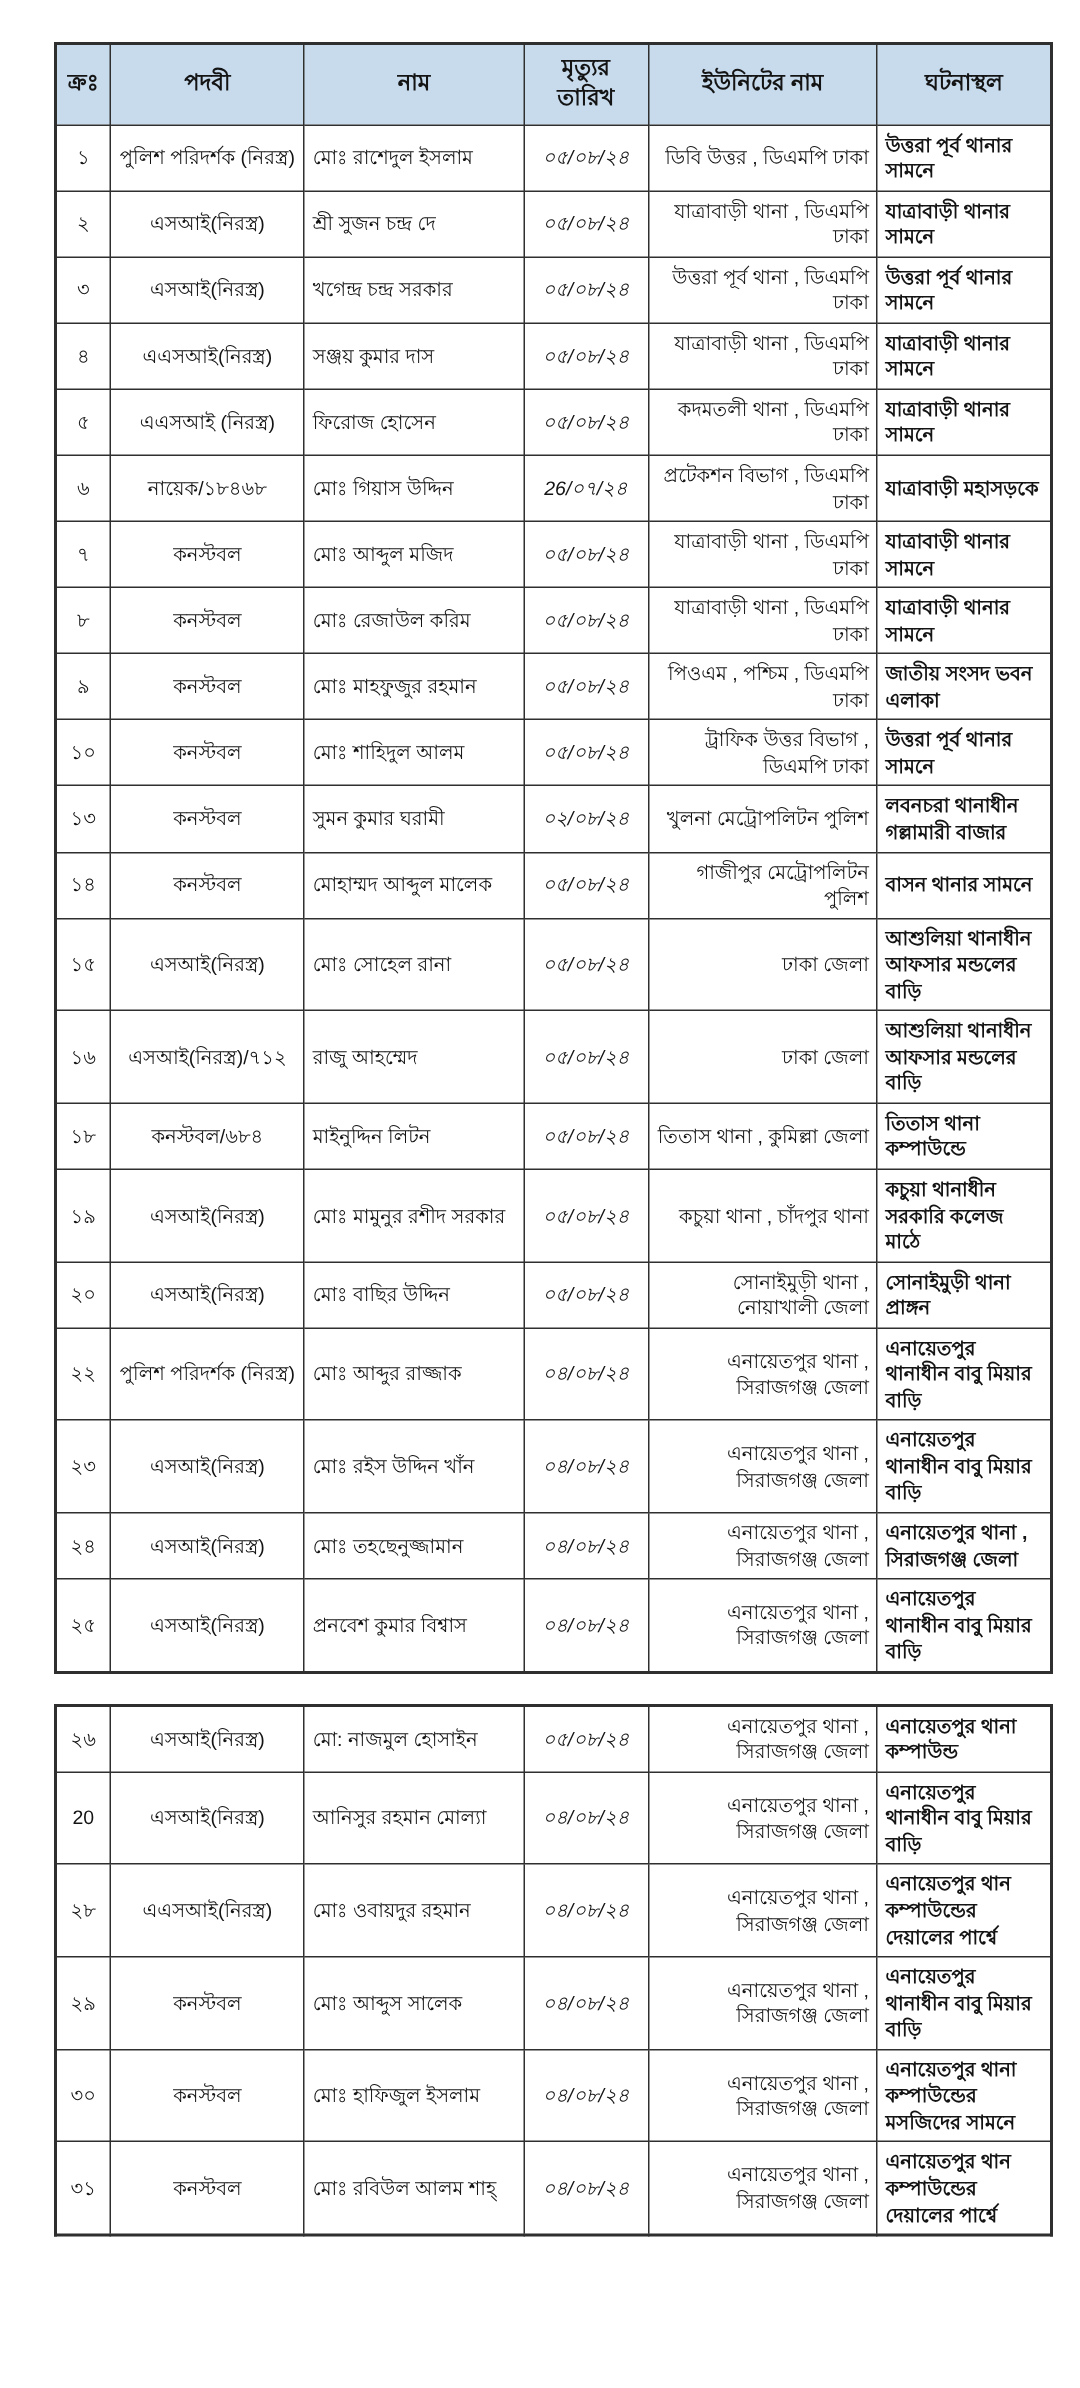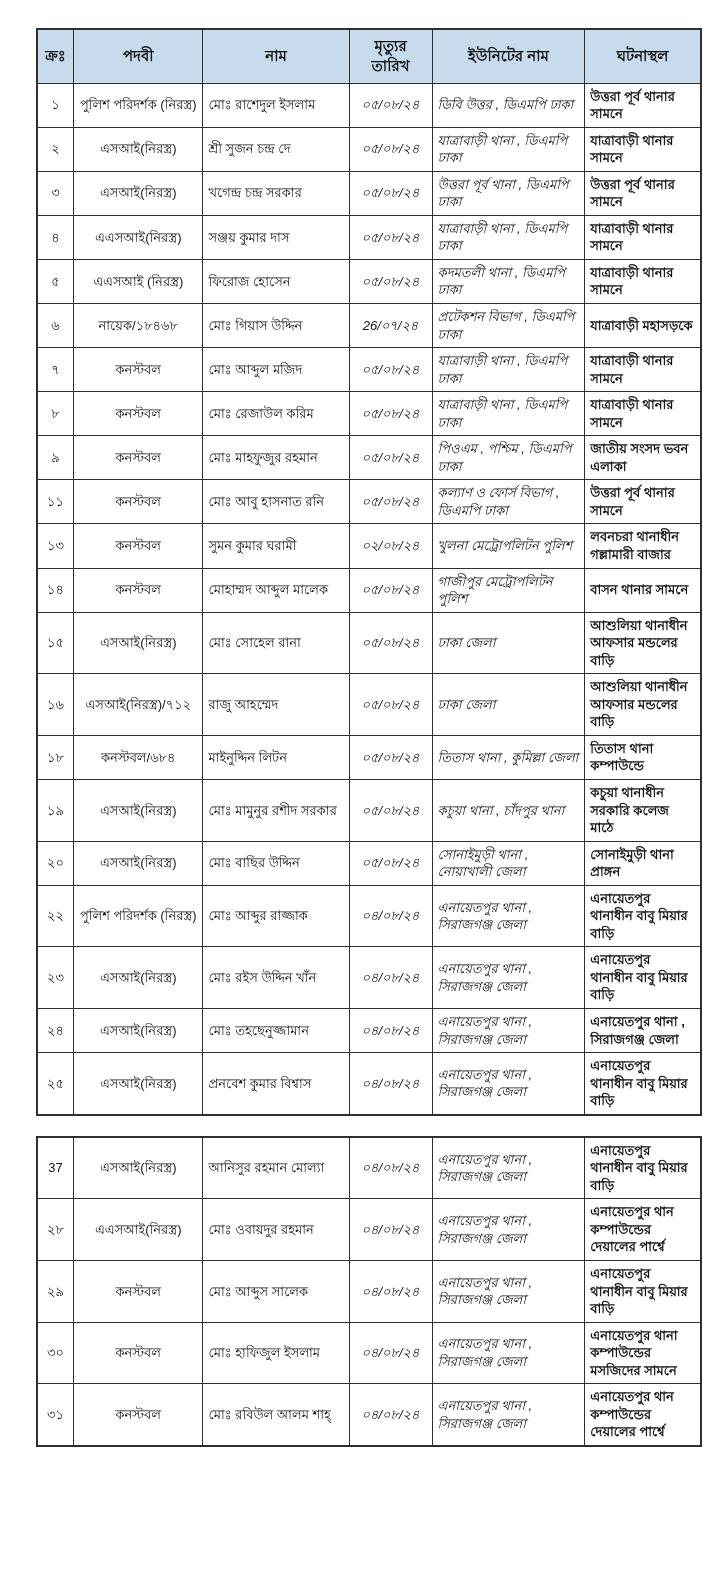--- a/index.html
+++ b/index.html
@@ -39,21 +39,21 @@
     font-weight: bold;
     text-align: center;
     font-size: 15px;
     padding: 6px 4px;
     margin-top: 32px;
   }
   td.col-serial      { text-align: center; }
   td.col-designation { text-align: center; }
   td.col-name        { text-align: left; padding-left: 8px; }
   td.col-date        { text-align: center; font-style: italic; }
-  td.col-unit        { text-align: left; font-style: italic; }
+  td.col-unit        { text-align: right; }
   td.col-location    { text-align: left; padding-left: 8px; }
   .col-serial      { width: 5.5%;  }
   .col-designation { width: 19.5%; }
   .col-name        { width: 22%;   }
   .col-date        { width: 12.5%; }
   .col-unit        { width: 23%;   }
   .col-location    { width: 17.5%; font-weight: bold; }
   .page-gap {
     height: 20px;
     background: var(--page-bg);
@@ -142,25 +142,25 @@
         </tr>
         <tr>
           <td class="col-serial">৯</td>
           <td class="col-designation">কনস্টবল</td>
           <td class="col-name">মোঃ মাহফুজুর রহমান</td>
           <td class="col-date">০৫/০৮/২৪</td>
           <td class="col-unit">পিওএম , পশ্চিম , ডিএমপি ঢাকা</td>
           <td class="col-location">জাতীয় সংসদ ভবন এলাকা</td>
         </tr>
         <tr>
-          <td class="col-serial">১১</td>
-          <td class="col-designation">কনস্টবল</td>
-          <td class="col-name">মোঃ আবু হাসনাত রনি</td>
-          <td class="col-date">০৫/০৮/২৪</td>
-          <td class="col-unit">কল্যাণ ও ফোর্স বিভাগ , ডিএমপি ঢাকা</td>
+          <td class="col-serial">১০</td>
+          <td class="col-designation">কনস্টবল</td>
+          <td class="col-name">মোঃ শাহিদুল আলম</td>
+          <td class="col-date">০৫/০৮/২৪</td>
+          <td class="col-unit">ট্রাফিক উত্তর বিভাগ , ডিএমপি ঢাকা</td>
           <td class="col-location">উত্তরা পূর্ব থানার সামনে</td>
         </tr>
         <tr>
           <td class="col-serial">১৩</td>
           <td class="col-designation">কনস্টবল</td>
           <td class="col-name">সুমন কুমার ঘরামী</td>
           <td class="col-date">০২/০৮/২৪</td>
           <td class="col-unit">খুলনা মেট্রোপলিটন পুলিশ</td>
           <td class="col-location">লবনচরা থানাধীন গল্লামারী বাজার</td>
         </tr>
@@ -245,21 +245,29 @@
           <td class="col-location">এনায়েতপুর থানাধীন বাবু মিয়ার বাড়ি</td>
         </tr>
       </tbody>
   </table>
 
   <div class="page-gap"></div>
 
   <table class="roster">
     <tbody id="tbody-part-2">
         <tr>
-          <td class="col-serial">37</td>
+          <td class="col-serial">২৬</td>
+          <td class="col-designation">এসআই(নিরস্ত্র)</td>
+          <td class="col-name">মো: নাজমুল হোসাইন</td>
+          <td class="col-date">০৫/০৮/২৪</td>
+          <td class="col-unit">এনায়েতপুর থানা , সিরাজগঞ্জ জেলা</td>
+          <td class="col-location">এনায়েতপুর থানা কম্পাউন্ড</td>
+        </tr>
+        <tr>
+          <td class="col-serial">20</td>
           <td class="col-designation">এসআই(নিরস্ত্র)</td>
           <td class="col-name">আনিসুর রহমান মোল্যা</td>
           <td class="col-date">০৪/০৮/২৪</td>
           <td class="col-unit">এনায়েতপুর থানা , সিরাজগঞ্জ জেলা</td>
           <td class="col-location">এনায়েতপুর থানাধীন বাবু মিয়ার বাড়ি</td>
         </tr>
         <tr>
           <td class="col-serial">২৮</td>
           <td class="col-designation">এএসআই(নিরস্ত্র)</td>
           <td class="col-name">মোঃ ওবায়দুর রহমান</td>

